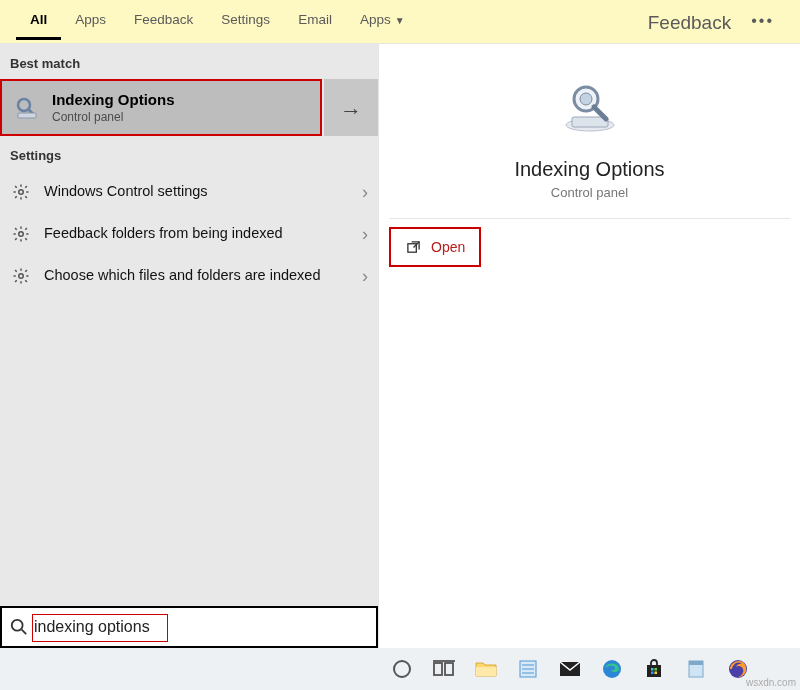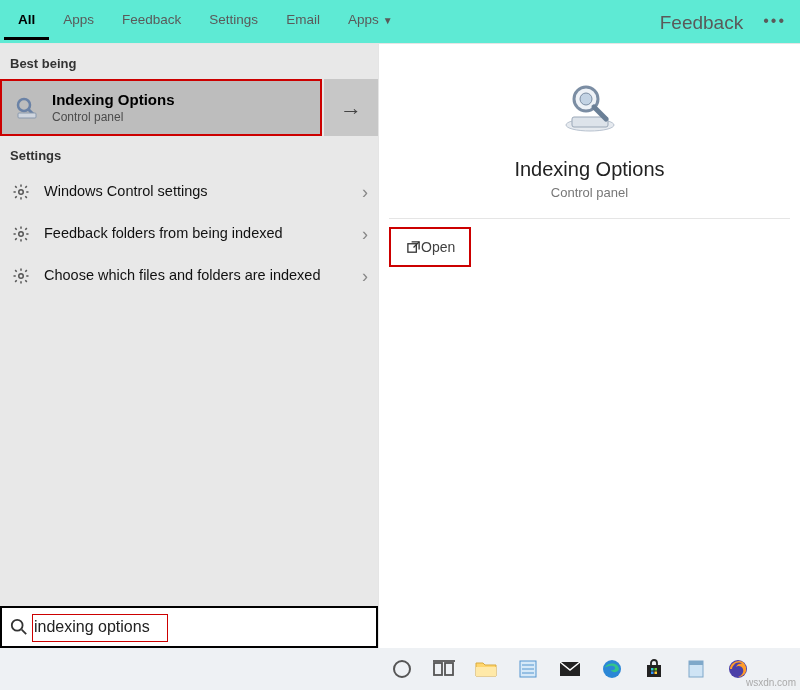--- a/index.html
+++ b/index.html
@@ -1,19 +1,19 @@
 <!DOCTYPE html>
 <html><head>
 <meta charset="utf-8">
 <style>
   * { box-sizing: border-box; margin: 0; padding: 0; font-family: "Segoe UI", Arial, sans-serif; }
   body { width: 800px; height: 690px; overflow: hidden; background: #fff; position: relative; }
 
   
-  .tabbar { height: 44px; display: flex; align-items: flex-start; background: #5eead4; border-bottom: 1px solid #e5e5e5; padding: 0 4px; }
+  .tabbar { height: 44px; display: flex; align-items: flex-start; background: #fef9c3; border-bottom: 1px solid #e5e5e5; padding: 0 16px; }
   .tab { padding: 12px 14px 10px; font-size: 13.5px; color: #5a5a5a; cursor: pointer; border-bottom: 3px solid transparent; }
   .tab.active { color: #000; font-weight: 600; border-bottom: 3px solid #000; }
   .tab .chev { margin-left: 4px; font-size: 10px; }
   .tabbar .spacer { flex: 1; }
   .feedback { padding: 12px 10px; font-size: 19px; color: #5a5a5a; cursor: pointer; text-align: right; }
   .dots { padding: 12px 10px; font-size: 16px; color: #5a5a5a; letter-spacing: 2px; cursor: pointer; }
 
   
   .main { display: flex; height: 604px; }
   .left { width: 378px; background: #e8e8e8; display: flex; flex-direction: column; }
@@ -36,21 +36,21 @@
   .setting-item .lbl { flex:1; font-size: 14.5px; color:#111; line-height:1.35; padding-right:8px;}
   .setting-item .chv { color:#888; font-size:18px; }
 
   
   .preview { text-align:center; padding: 30px 0 18px; border-bottom:1px solid #e5e5e5; margin: 0 10px;}
   .preview-icon { width:70px; height:70px; margin: 0 auto 14px; display:flex; align-items:center; justify-content:center;}
   .preview-title { font-size: 20px; color:#222; }
   .preview-sub { font-size: 13px; color:#777; margin-top:4px; }
 
   .actions { padding: 8px 10px; }
-  .action-btn { display:inline-flex; align-items:center; padding: 10px 14px; font-size:14px; color:#404040; cursor:pointer; border:2px solid #cc0000; }
+  .action-btn { display:inline-flex; align-items:center; gap:10px; padding: 10px 14px; font-size:14px; color:#b91c1c; cursor:pointer; border:2px solid #cc0000; }
   .open-icon { width:16px; height:16px; display:inline-flex; align-items:center; justify-content:center; }
 
   
   .searchbar { position:absolute; left:0; bottom:42px; width:378px; height:42px; background:#fff; border:2px solid #000; display:flex; align-items:center; padding:0 6px;}
   .searchbar .mag { width:22px; height:22px; color:#333; display:flex; align-items:center; justify-content:center;}
   .searchbar input { flex:1; border:none; outline:none; font-size:16px; padding:4px 4px; color:#222; }
   .searchbar .redbox { position:absolute; left:30px; top:6px; width:136px; height:28px; border:1.5px solid #cc0000; pointer-events:none;}
 
   
   .taskbar { position:absolute; left:0; bottom:0; width:800px; height:42px; background:#eef1f4; display:flex; align-items:center; padding-left:388px; gap:14px;}
@@ -72,21 +72,21 @@
     <span>Apps</span><span class="chev">▼</span>
   </div>
   <div class="spacer"></div>
   <div class="feedback">Feedback</div>
   <div class="dots">•••</div>
 </div>
 
 <div class="main">
 
   <div class="left">
-    <div class="section-label">Best being</div>
+    <div class="section-label">Best match</div>
 
     <div class="bestmatch-row">
       <div class="bm-card">
         <div class="bm-icon">
           <svg width="28" height="28" viewBox="0 0 28 28">
               <circle cx="11" cy="11" r="6" fill="none" stroke="#6a82a6" stroke-width="2.5"></circle>
               <line x1="15" y1="15" x2="22" y2="22" stroke="#6a82a6" stroke-width="3"></line>
               <rect x="5" y="19" width="18" height="5" rx="1" fill="#d0d6df" stroke="#8a99ad"></rect>
             </svg>
         </div>

